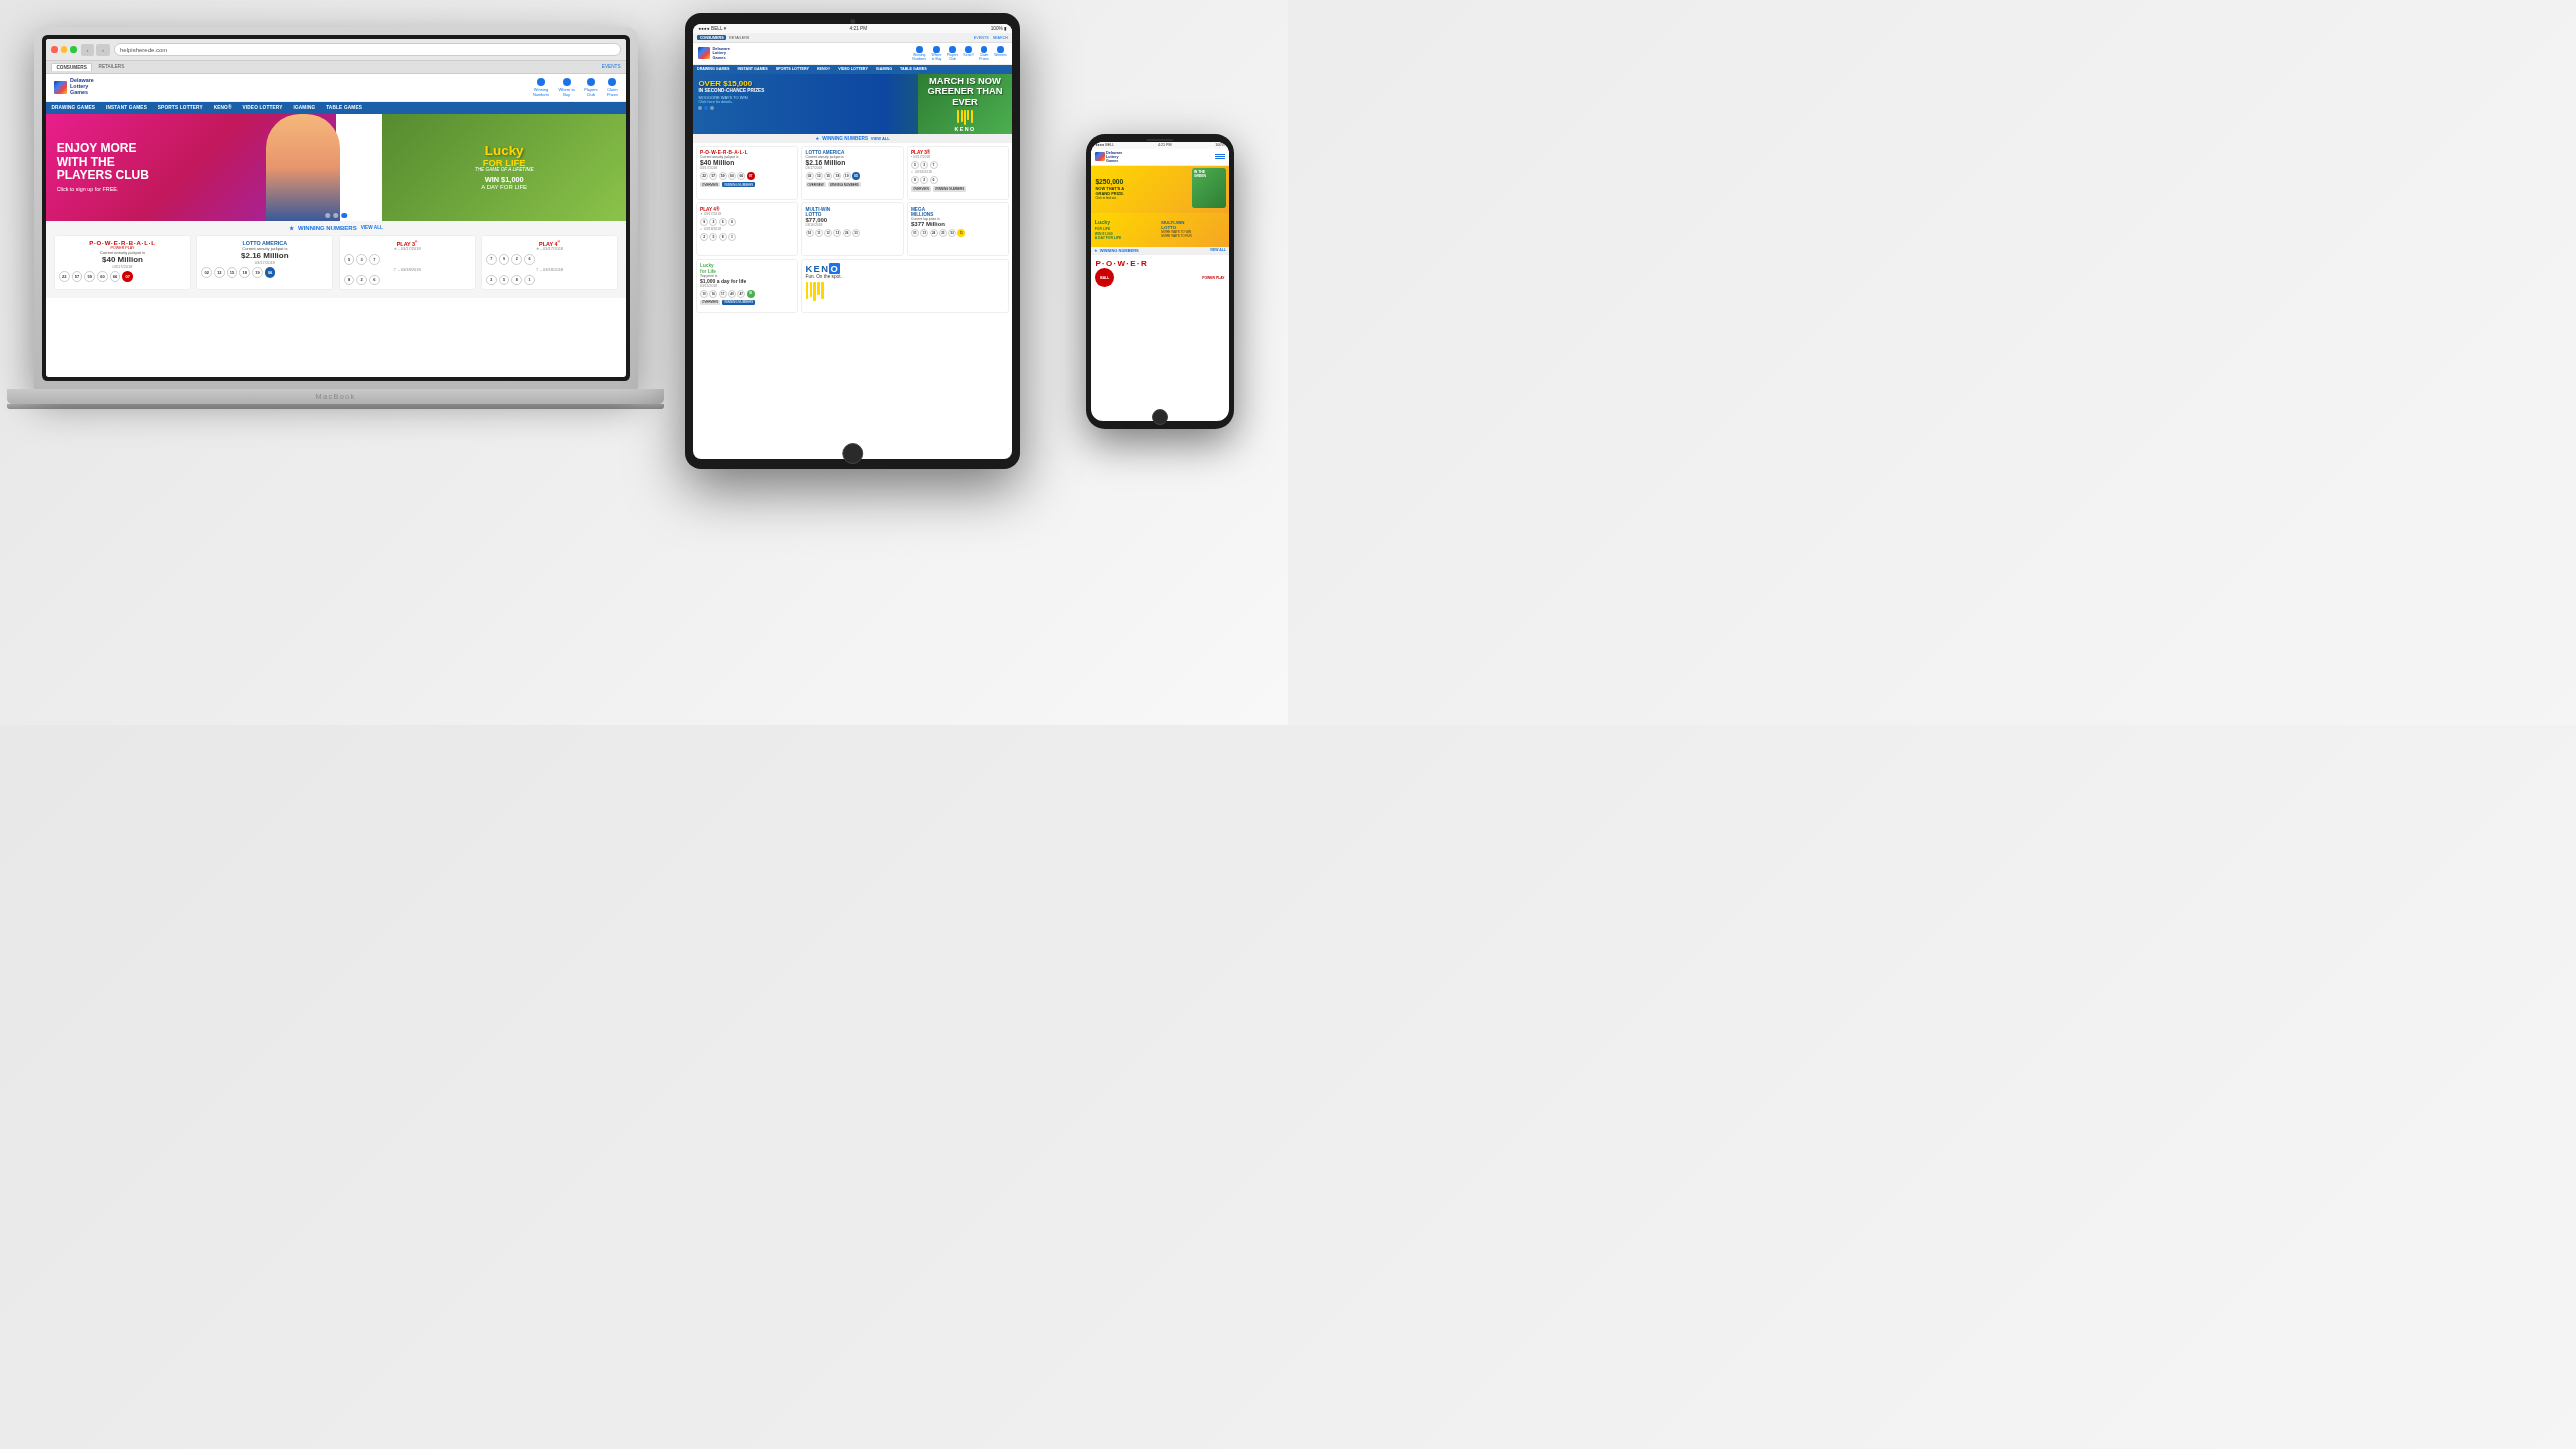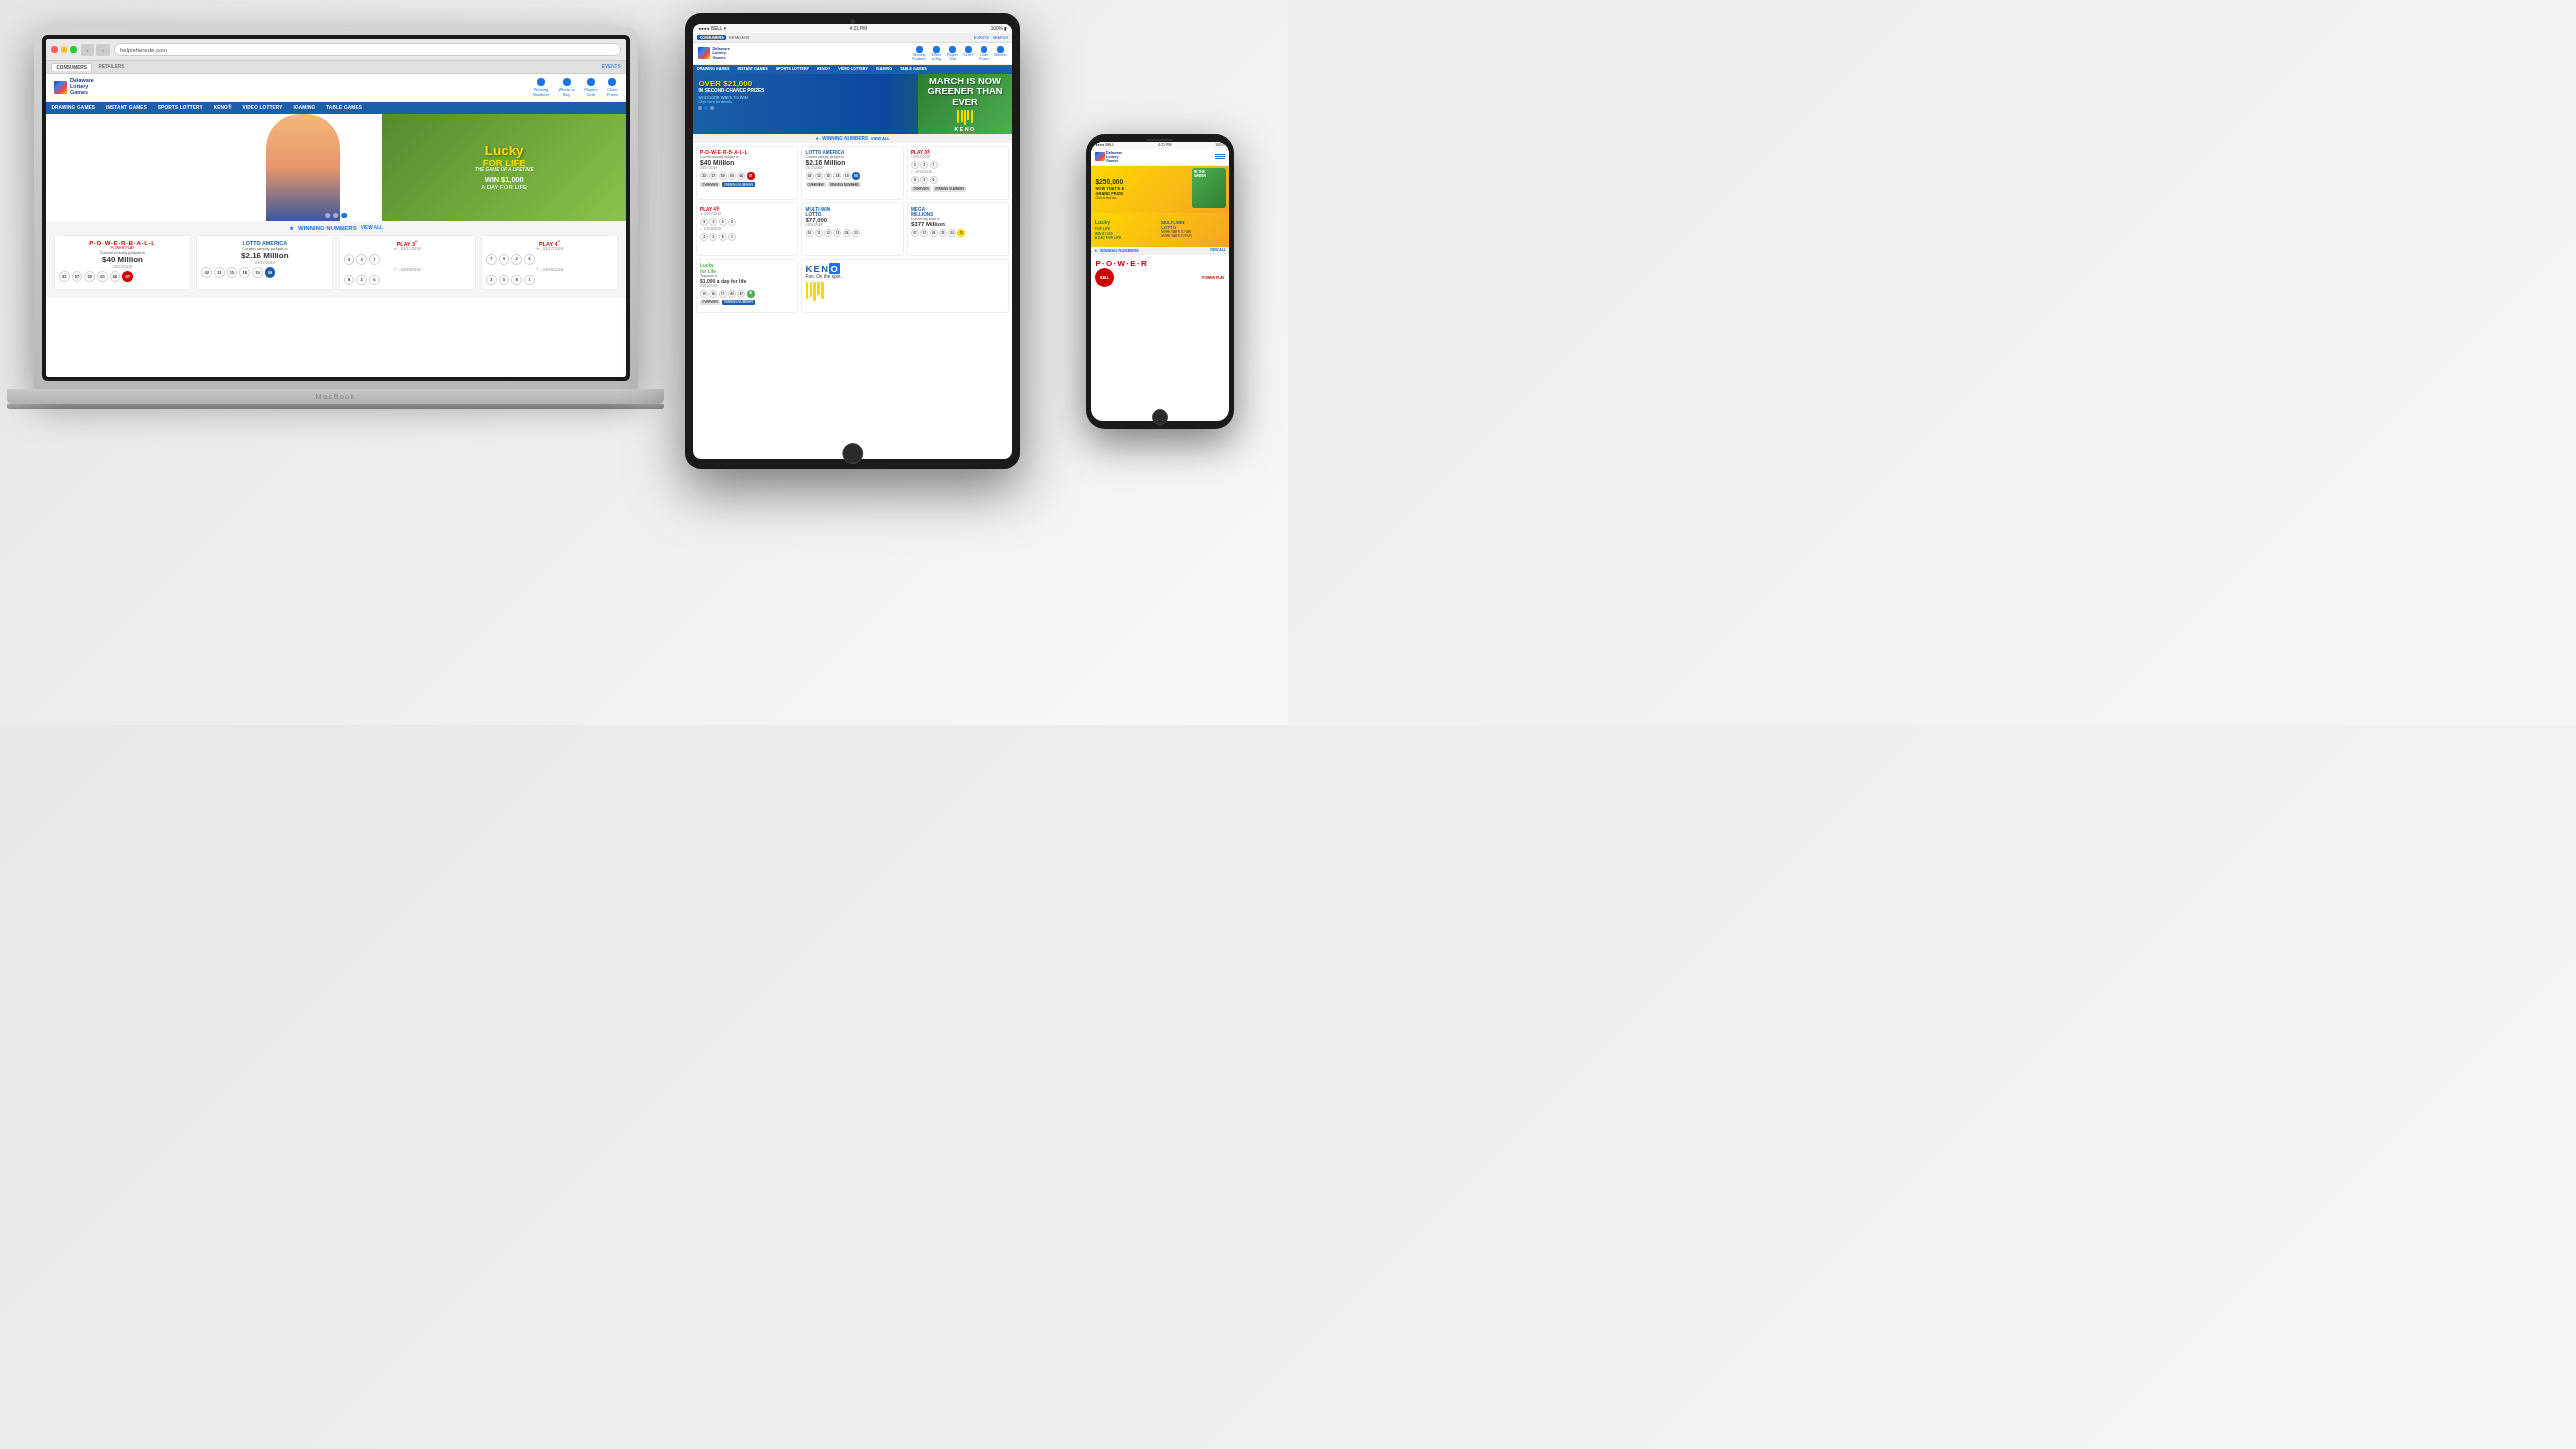--- a/index.html
+++ b/index.html
@@ -666,20 +666,24 @@
             <span class="site-nav-item">INSTANT GAMES</span>
             <span class="site-nav-item">SPORTS LOTTERY</span>
             <span class="site-nav-item">KENO®</span>
             <span class="site-nav-item">VIDEO LOTTERY</span>
             <span class="site-nav-item">iGAMING</span>
             <span class="site-nav-item">TABLE GAMES</span>
           </div>
 
           <div class="hero-banner">
 
+            <div class="hero-left">
+              <div class="hero-enjoy">ENJOY MORE<br>WITH THE<br>PLAYERS CLUB</div>
+              <div class="hero-signup">Click to sign up for FREE.</div>
+            </div>
 
             <div style="position:absolute;left:38%;top:0;width:74px;height:107px;overflow:hidden;z-index:5;">
               <div style="width:100%;height:100%;background:linear-gradient(180deg,#f5b87a 0%,#e8956d 50%,#3b5998 100%);border-radius:34px 34px 0 0;"></div>
             </div>
 
             <div class="lucky-overlay">
               <div style="text-align:center;">
                 <div style="font-size:13.4px;font-weight:900;color:#ffd700;text-shadow:1.3px 1.3px 2.7px rgba(0,0,0,0.4);line-height:1;">Lucky</div>
                 <div style="font-size:9.4px;font-weight:900;color:#ffd700;line-height:1;">FOR LIFE</div>
                 <div style="font-size:4.7px;color:#fff;font-style:italic;">THE GAME OF A LIFETIME</div>
@@ -838,21 +842,21 @@
           <span class="tablet-nav-item">INSTANT GAMES</span>
           <span class="tablet-nav-item">SPORTS LOTTERY</span>
           <span class="tablet-nav-item">KENO®</span>
           <span class="tablet-nav-item">VIDEO LOTTERY</span>
           <span class="tablet-nav-item">iGAMING</span>
           <span class="tablet-nav-item">TABLE GAMES</span>
         </div>
 
         <div style="height:60px;position:relative;background:linear-gradient(90deg,#1a5fa8 0%,#0d47a1 60%,#2e7d32 100%);overflow:hidden;display:flex;">
           <div style="padding:5.4px;flex:1;">
-            <div style="font-size:8px;font-weight:900;color:#ffd700;text-shadow:0.7px 0.7px 1.3px rgba(0,0,0,0.5);">OVER $21,000</div>
+            <div style="font-size:8px;font-weight:900;color:#ffd700;text-shadow:0.7px 0.7px 1.3px rgba(0,0,0,0.5);">OVER $15,000</div>
             <div style="font-size:4.7px;font-weight:bold;color:#fff;">IN SECOND-CHANCE PRIZES</div>
             <div style="font-size:4px;color:#adf;margin-top:1.3px;">MOOOORE WAYS TO WIN</div>
             <div style="font-size:3.7px;color:#7df;">Click here for details.</div>
             <div style="margin-top:2.7px;display:flex;gap:2px;">
               <div style="width:4px;height:4px;border-radius:50%;background:#fff;opacity:0.4;"></div>
               <div style="width:4px;height:4px;border-radius:50%;background:#1a73e8;"></div>
               <div style="width:4px;height:4px;border-radius:50%;background:#fff;opacity:0.4;"></div>
             </div>
           </div>
           <div style="width:94px;background:linear-gradient(135deg,#2e7d32,#4caf50);padding:4px;display:flex;flex-direction:column;align-items:center;justify-content:center;">

